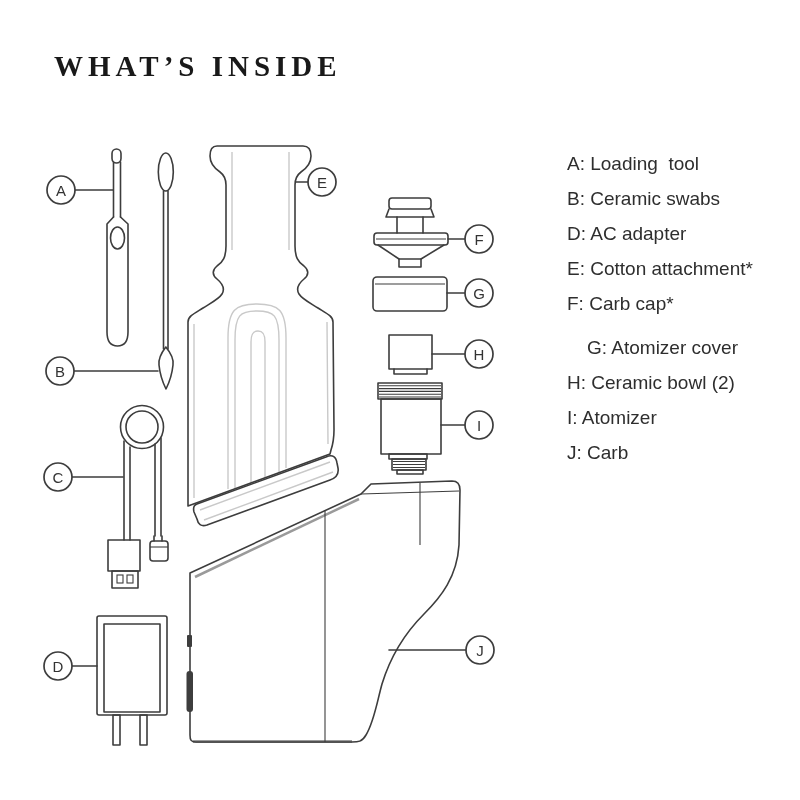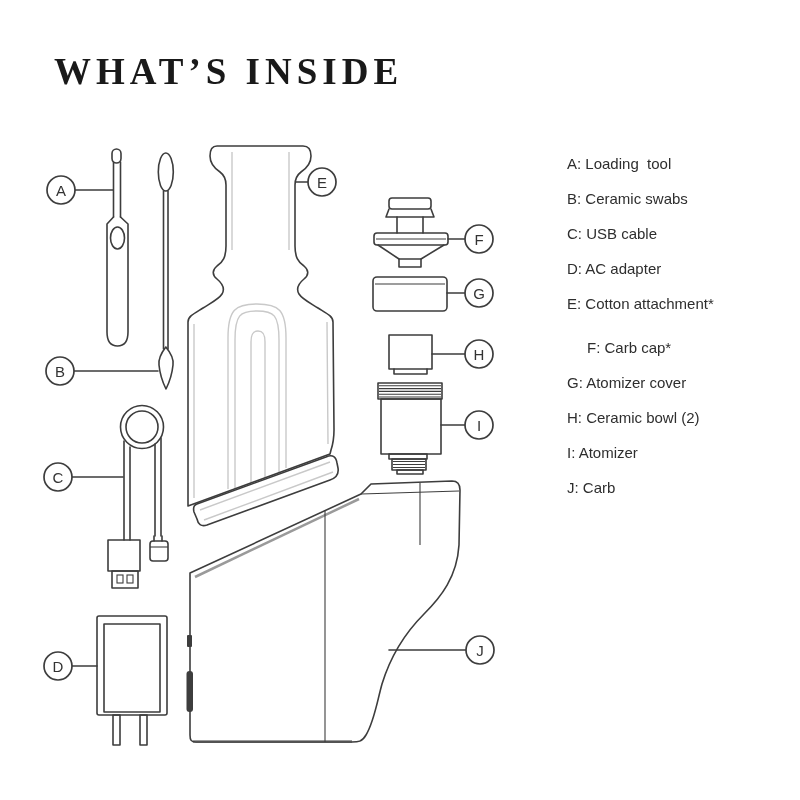--- a/index.html
+++ b/index.html
@@ -5,27 +5,27 @@
   :root{
     --ink:#191919; --line:#3d3d3d; --light:#c9c9c9; --gray:#9a9a9a; --text:#2e2e2e;
   }
   html,body{margin:0;padding:0;}
   body{
     width:800px;height:800px;position:relative;background:#ffffff;
     font-family:"Liberation Sans",sans-serif;overflow:hidden;
   }
   .title{
     position:absolute;left:54px;top:50px;
-    font-family:"Liberation Serif",serif;font-weight:700;font-size:37px;
+    font-family:"Liberation Serif",serif;font-weight:700;font-size:29px;
     letter-spacing:5px;color:var(--ink);white-space:pre;
   }
   .art{position:absolute;left:0;top:0;}
   .legend{
     position:absolute;left:567px;top:146px;width:230px;
-    font-size:15px;color:var(--text);
+    font-size:19px;color:var(--text);
   }
   .legend-item{
     height:35px;line-height:35px;white-space:pre;
     font-family:"Liberation Sans",sans-serif;
   }
   .legend-item:nth-child(6){margin-top:9px;margin-left:20px;}
   svg .d{stroke:var(--line);fill:none;stroke-width:1.6;stroke-linejoin:round;stroke-linecap:round;}
   svg .dt{stroke:var(--line);fill:none;stroke-width:1.1;}
   svg .lt{stroke:var(--light);fill:none;stroke-width:1.4;stroke-linejoin:round;}
   svg .gy{stroke:var(--gray);fill:none;}
@@ -187,21 +187,20 @@
   <g class="callout">
     <path class="d" d="M389,650 L466,650" stroke-width="1.4"></path>
     <circle cx="480" cy="650" r="14"></circle>
     <text x="480" y="655.5">J</text>
   </g>
 </svg>
 
 <div class="legend">
   <div class="legend-item">A: Loading  tool</div>
   <div class="legend-item">B: Ceramic swabs</div>
-  <div class="legend-item">C: USB cable</div>
   <div class="legend-item">D: AC adapter</div>
   <div class="legend-item">E: Cotton attachment*</div>
   <div class="legend-item">F: Carb cap*</div>
   <div class="legend-item">G: Atomizer cover</div>
   <div class="legend-item">H: Ceramic bowl (2)</div>
   <div class="legend-item">I: Atomizer</div>
   <div class="legend-item">J: Carb</div>
 </div>
 
 </body></html>

